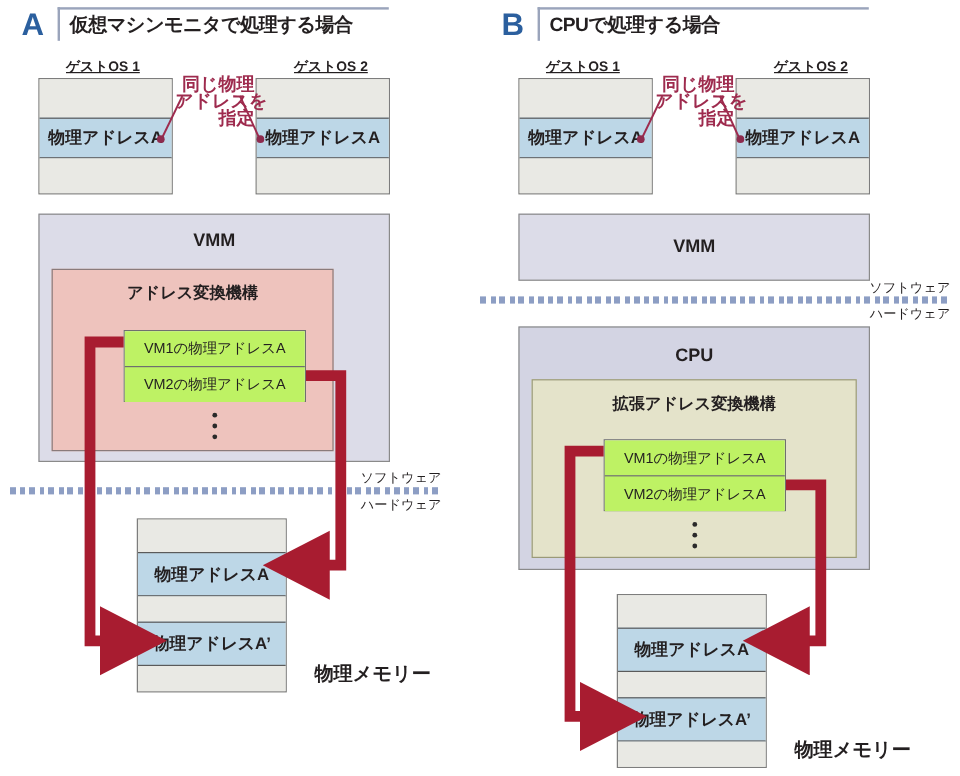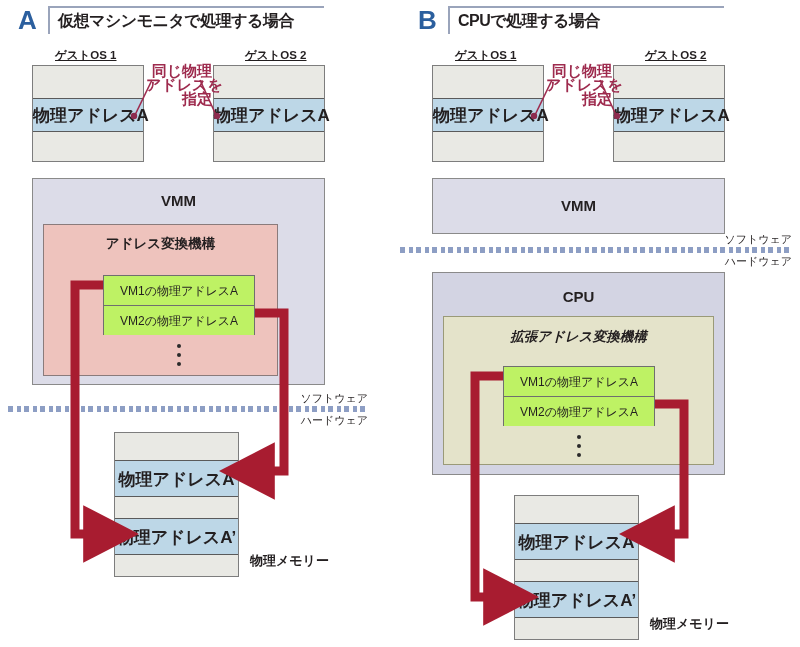--- a/index.html
+++ b/index.html
@@ -19,21 +19,21 @@
   .hdr .letter{position:absolute;left:4px;top:1px;font-size:26px;font-weight:bold;color:#2b5f9e;line-height:26px;}
   .hdr .htitle{position:absolute;left:44px;top:5px;font-size:16px;font-weight:bold;letter-spacing:-.5px;white-space:nowrap;}
 
   
   .glabel{position:absolute;font-size:11.5px;font-weight:bold;white-space:nowrap;text-decoration:underline;}
   .osbox{position:absolute;border:1px solid #7d7d7d;box-sizing:border-box;background:#e9e9e4;}
   .osrow{position:absolute;left:0;right:0;box-sizing:border-box;}
   .osrow.gray{background:#e9e9e4;}
   .osrow.blue{background:#bdd7e7;border-top:1px solid #5a5a5a;border-bottom:1px solid #5a5a5a;}
   .osrow .t{position:absolute;left:0;right:0;top:50%;transform:translateY(-50%);
-            text-align:center;font-size:17px;font-weight:bold;white-space:nowrap;}
+            text-align:center;font-size:14px;font-weight:bold;white-space:nowrap;}
 
   .bigbox{position:absolute;box-sizing:border-box;border:1px solid #8a8a8a;}
   .vmmbox{background:#dcdce8;}
   .cpubox{background:#d3d4e3;}
   .bigbox .caption{position:absolute;left:0;right:0;text-align:center;
                    font-size:15px;font-weight:bold;white-space:nowrap;}
 
   .innerbox{position:absolute;box-sizing:border-box;border:1px solid #8a7b7b;}
   .innerbox.pink{background:#eec3bd;}
   .innerbox.khaki{background:#e4e3ca;border-color:#9a9a78;}
@@ -43,21 +43,21 @@
   .vmtable{position:absolute;background:#fff;border:1px solid #6f6f6f;box-sizing:border-box;}
   .vmrow{position:absolute;left:0;right:0;box-sizing:border-box;background:#bef264;}
   .vmrow+.vmrow{border-top:1px solid #6f6f6f;}
   .vmrow .t{position:absolute;left:0;right:0;top:50%;transform:translateY(-50%);
             text-align:center;font-size:12px;white-space:nowrap;}
   .vdots{position:absolute;width:4px;}
   .vdots i{display:block;width:4px;height:4px;border-radius:50%;background:#2a2a2a;margin-bottom:5px;}
 
   
   .membox{position:absolute;border:1px solid #7d7d7d;box-sizing:border-box;background:#e9e9e4;}
-  .memlabel{position:absolute;font-size:13px;font-weight:bold;white-space:nowrap;}
+  .memlabel{position:absolute;font-size:16px;font-weight:bold;white-space:nowrap;margin-left:12px;}
 
   
   .divider{position:absolute;height:6px;
      background-image:repeating-linear-gradient(to right,#8d9ec4 0 5px,transparent 5px 9px,#8d9ec4 9px 13px,transparent 13px 16px);}
   .swlab,.hwlab{position:absolute;font-size:11px;white-space:nowrap;text-align:right;}
 
   
   .annot{position:absolute;text-align:right;font-size:15px;color:#9e2b4e;
          line-height:14px;white-space:nowrap;font-weight:bold;}
   .svgl{position:absolute;left:0;top:0;width:400px;height:647px;overflow:visible;pointer-events:none;}
@@ -198,21 +198,21 @@
     <div class="caption" style="top:18px;">VMM</div>
   </div>
 
   <div class="divider" style="left:0px;top:247px;width:392px;"></div>
   <div class="swlab" style="left:250px;top:232px;width:142px;">ソフトウェア</div>
   <div class="hwlab" style="left:250px;top:254px;width:142px;">ハードウェア</div>
 
   <div class="bigbox cpubox" style="left:32px;top:272px;width:293px;height:203px;">
     <div class="caption" style="top:15px;">CPU</div>
   </div>
-  <div class="innerbox khaki" style="left:43px;top:316px;width:271px;height:149px;font-style:italic;">
+  <div class="innerbox khaki" style="left:43px;top:316px;width:271px;height:149px;">
     <div class="caption" style="top:11px;">拡張アドレス変換機構</div>
   </div>
 
   <div class="vmtable" style="left:103px;top:366px;width:152px;height:60px;">
     <div class="vmrow" style="top:0;height:29px;">
       <div class="t">VM1の物理アドレスA</div>
     </div>
     <div class="vmrow" style="top:29px;height:30px;">
       <div class="t">VM2の物理アドレスA</div>
     </div>

